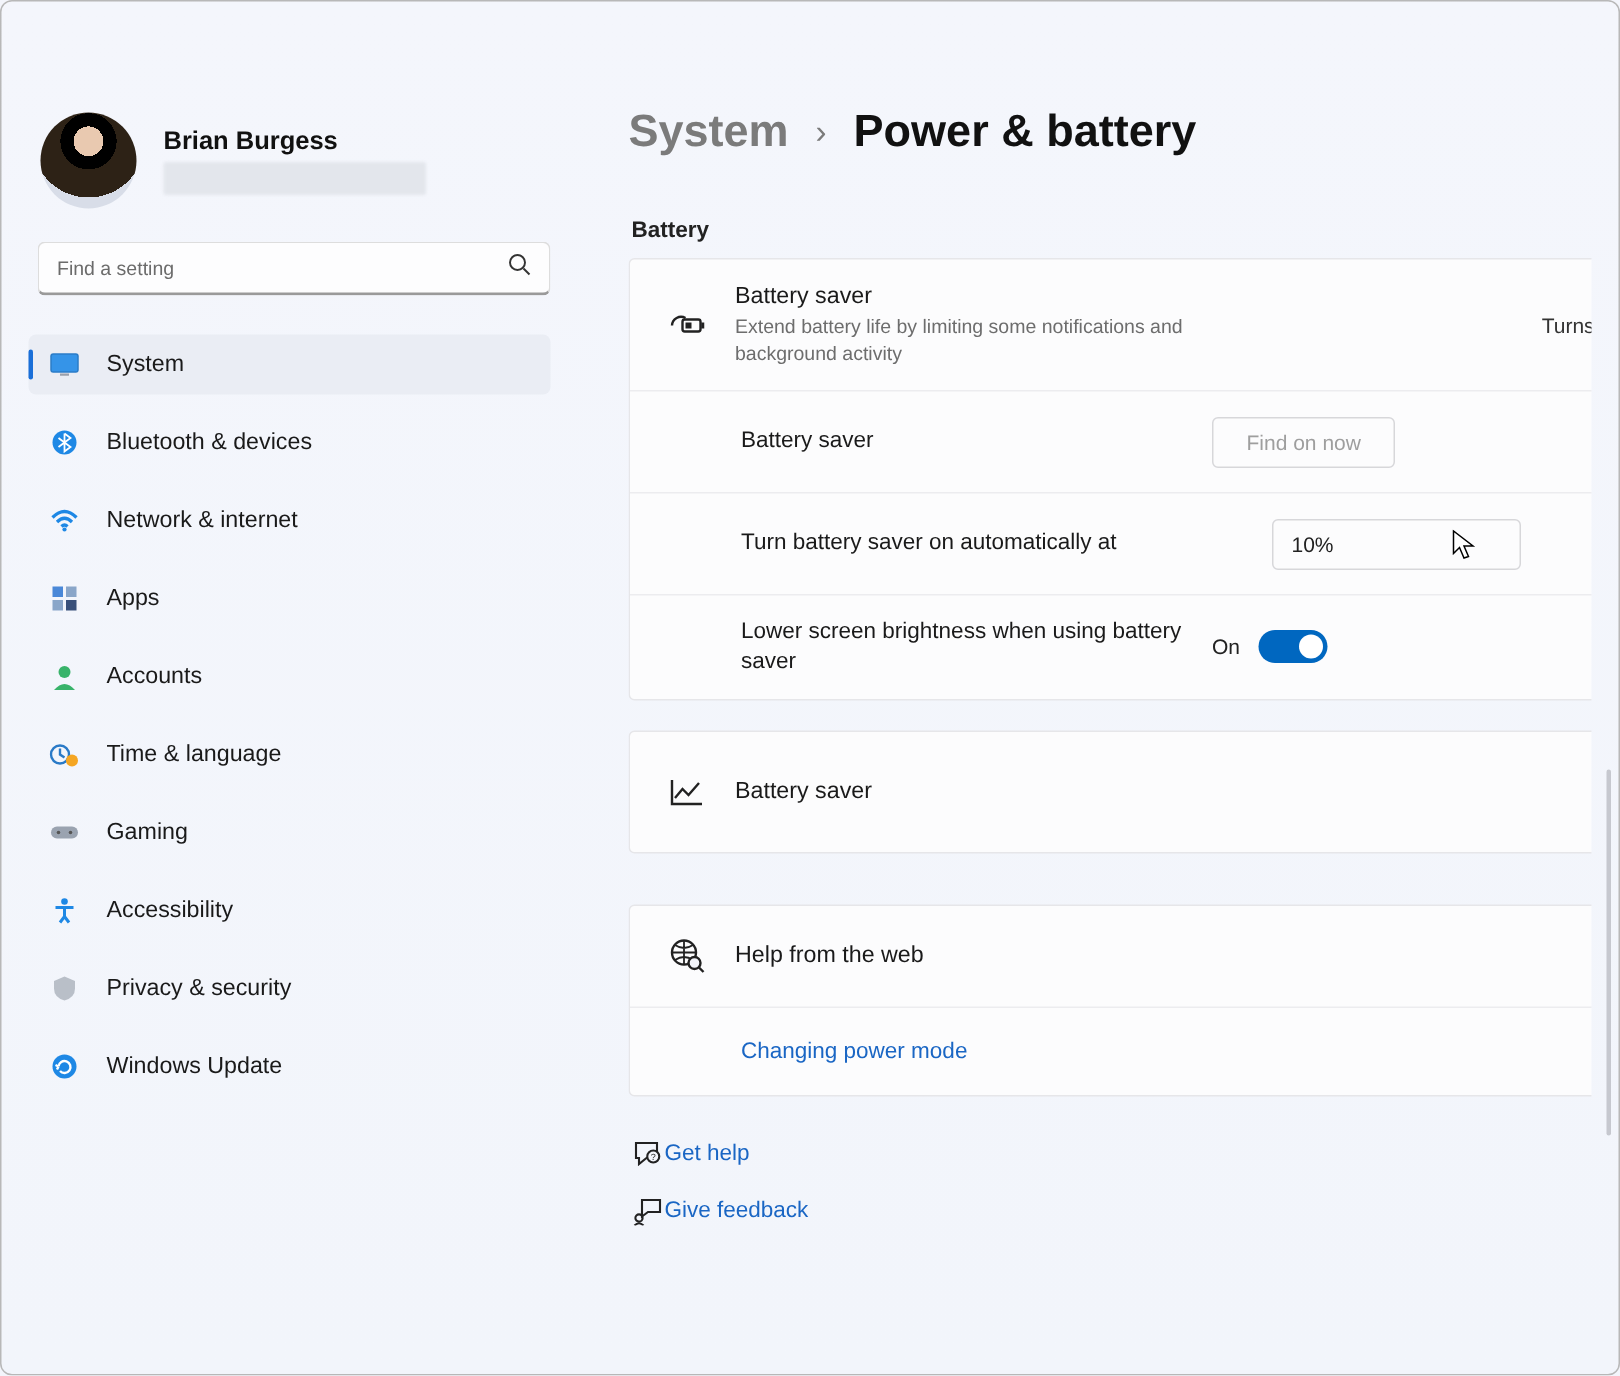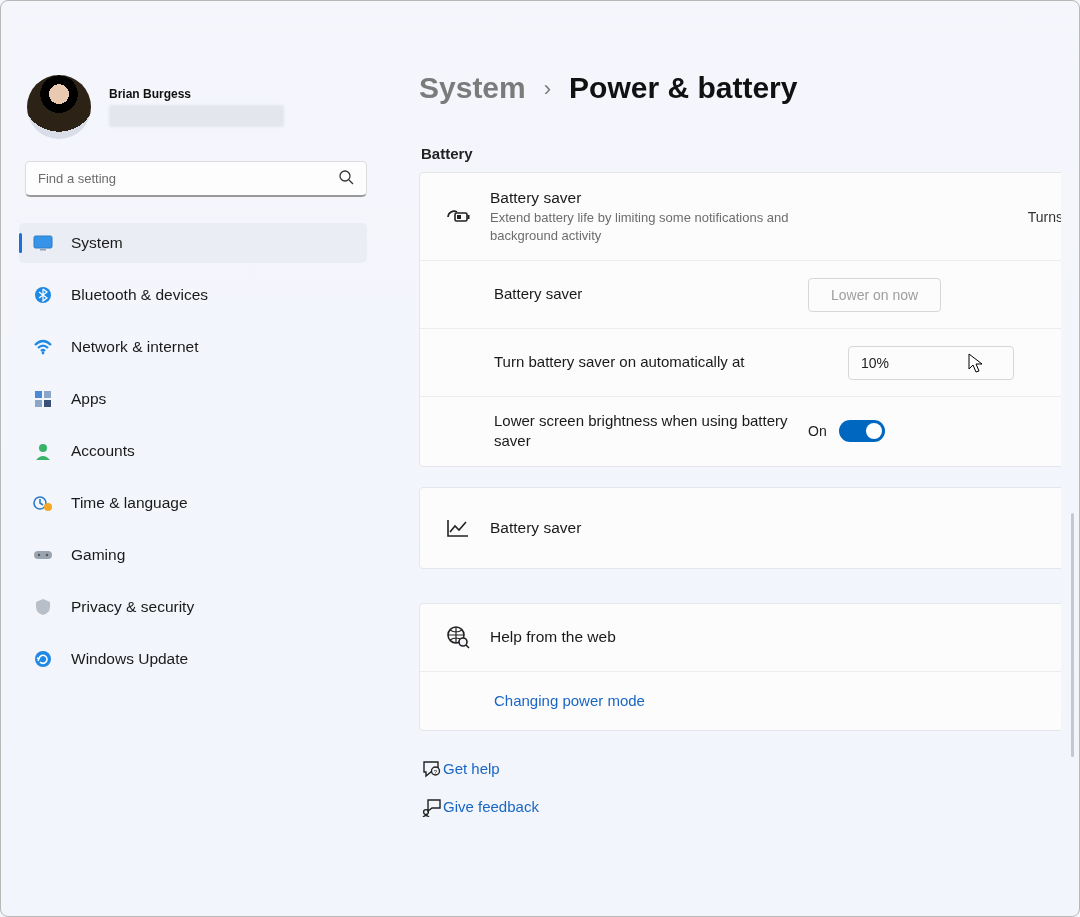--- a/index.html
+++ b/index.html
@@ -53,21 +53,21 @@
     display: flex; align-items: center;
     margin: 14px 0 22px 8px;
     gap: 18px;
   }
   .avatar {
     width: 64px; height: 64px; border-radius: 50%;
     background: radial-gradient(circle at 50% 30%, #e9c9b0 0 18%, #000 18% 34%, #2d2216 34% 68%, #d8dde8 68% 100%);
     flex: 0 0 auto;
   }
   .profile-right { display:flex; flex-direction:column; }
-  .username { font-weight: 600; font-size: 12px; color:#111; }
+  .username { font-weight: 600; font-size: 17px; color:#111; }
   .blurred {
     width: 175px; height: 22px; margin-top: 4px;
     background: #e3e6ec; filter: blur(1px); border-radius:2px;
   }
   .searchbox {
     width: 342px; height: 36px;
     margin: 6px 0 26px 6px;
     background: #fdfdfe;
     border: 1px solid #ddd;
     border-bottom: 2px solid #9a9a9a;
@@ -289,20 +289,29 @@
             <svg width="20" height="14">
               <rect x="1" y="3" width="18" height="8" rx="4" fill="#9aa3b0"></rect>
               <circle cx="6" cy="7" r="1.2" fill="#555"></circle>
               <circle cx="14" cy="7" r="1.2" fill="#555"></circle>
             </svg>
           </span>
         <span>Gaming</span>
       </li>
       <li class="nav-item">
         <span class="nav-icon">
+            <svg width="18" height="18">
+              <circle cx="9" cy="3" r="2.2" fill="#1e88e5"></circle>
+              <path d="M3 7h12M9 7v6M6 17l3-4 3 4" stroke="#1e88e5" stroke-width="2" fill="none"></path>
+            </svg>
+          </span>
+        <span>Accessibility</span>
+      </li>
+      <li class="nav-item">
+        <span class="nav-icon">
             <svg width="16" height="18">
               <path d="M8 1 L15 4 V9 Q15 15 8 17 Q1 15 1 9 V4 Z" fill="#b9bfc8"></path>
             </svg>
           </span>
         <span>Privacy &amp; security</span>
       </li>
       <li class="nav-item">
         <span class="nav-icon">
             <svg width="18" height="18">
               <circle cx="9" cy="9" r="8" fill="#1e88e5"></circle>
@@ -340,21 +349,21 @@
         <div class="row-right">
           <span>Turns on at 10%</span>
           <span class="chev"><svg width="14" height="14">
                 <path d="M2 10 L7 4 L12 10" fill="none" stroke="#555" stroke-width="1.6"></path>
               </svg></span>
         </div>
       </div>
 
       <div class="sub-row">
         <div class="sub-label">Battery saver</div>
-        <button class="btn-outline">Lower on now</button>
+        <button class="btn-outline">Find on now</button>
       </div>
 
       <div class="sub-row" style="position:relative;">
         <div class="sub-label" style="max-width:340px;">Turn battery saver on automatically at</div>
         <div class="dropdown">
           <span>10%</span>
         </div>
         <svg class="cursor" style="left:548px; top:24px;" width="18" height="22" viewBox="0 0 18 22">
             <path d="M1 1 L1 16 L5 12 L8 19 L11 18 L8 11 L14 11 Z" fill="#fff" stroke="#000" stroke-width="1"></path>
           </svg>

